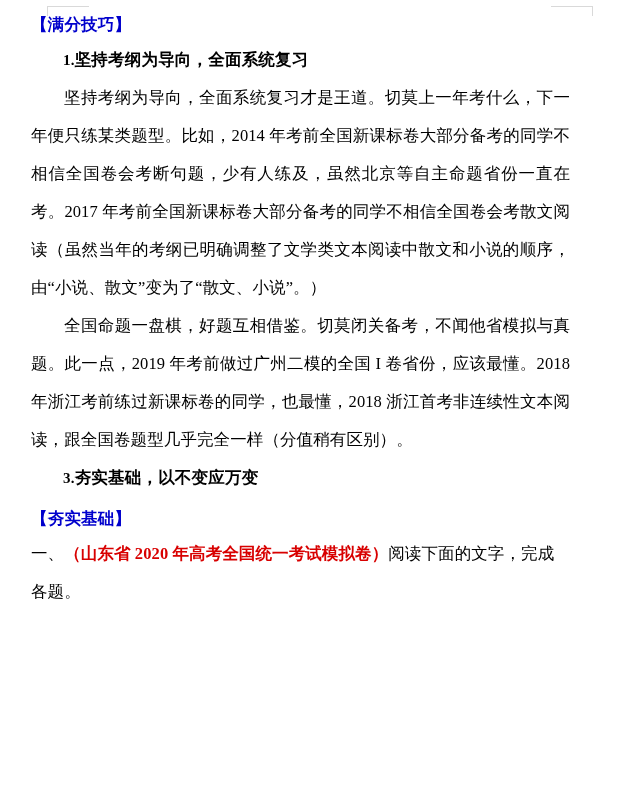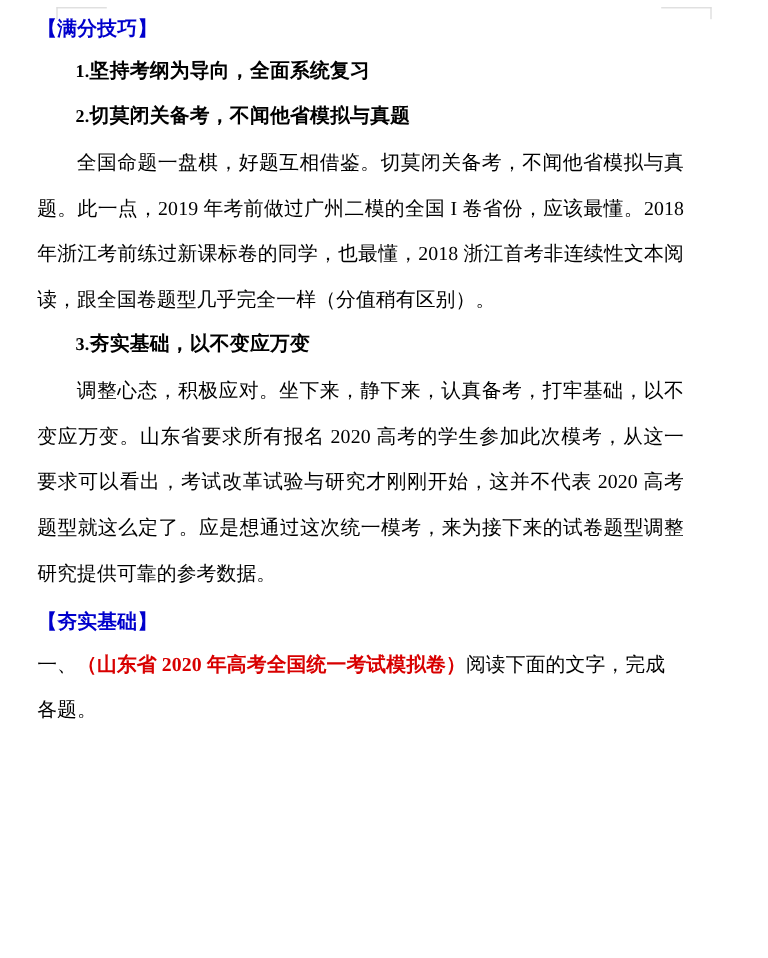--- a/index.html
+++ b/index.html
@@ -115,28 +115,27 @@
   <span class="h"></span>
   <span class="v"></span>
 </div>
 
 <div class="page">
 
   <div class="block banner">【满分技巧】</div>
 
   <div class="block heading"><span class="num">1.</span><span>坚持考纲为导向，全面系统复习</span></div>
 
+  <div class="block para">坚持考纲为导向，全面系统复习才是王道。切莫上一年考什么，下一年便只练某类题型。比如，2014 年考前全国新课标卷大部分备考的同学不相信全国卷会考断句题，少有人练及，虽然北京等自主命题省份一直在考。2017 年考前全国新课标卷大部分备考的同学不相信全国卷会考散文阅读（虽然当年的考纲已明确调整了文学类文本阅读中散文和小说的顺序，由“小说、散文”变为了“散文、小说”。）</div>
 
-  <div class="block heading"><span class="num">2.</span><span>切莫闭关备考，不闻他省模拟与真题</span></div>
 
   <div class="block para">全国命题一盘棋，好题互相借鉴。切莫闭关备考，不闻他省模拟与真题。此一点，2019 年考前做过广州二模的全国 I 卷省份，应该最懂。2018 年浙江考前练过新课标卷的同学，也最懂，2018 浙江首考非连续性文本阅读，跟全国卷题型几乎完全一样（分值稍有区别）。</div>
 
   <div class="block heading"><span class="num">3.</span><span>夯实基础，以不变应万变</span></div>
 
-  <div class="block para">调整心态，积极应对。坐下来，静下来，认真备考，打牢基础，以不变应万变。山东省要求所有报名 2020 高考的学生参加此次模考，从这一要求可以看出，考试改革试验与研究才刚刚开始，这并不代表 2020 高考题型就这么定了。应是想通过这次统一模考，来为接下来的试卷题型调整研究提供可靠的参考数据。</div>
 
   <div class="spacer-sm"></div>
 
   <div class="block banner">【夯实基础】</div>
 
   <div class="block question-line"><span>一、</span><span class="src">（山东省 2020 年高考全国统一考试模拟卷）</span><span>阅读下面的文字，完成各题。</span></div>
 
 </div>
 
 </body></html>

